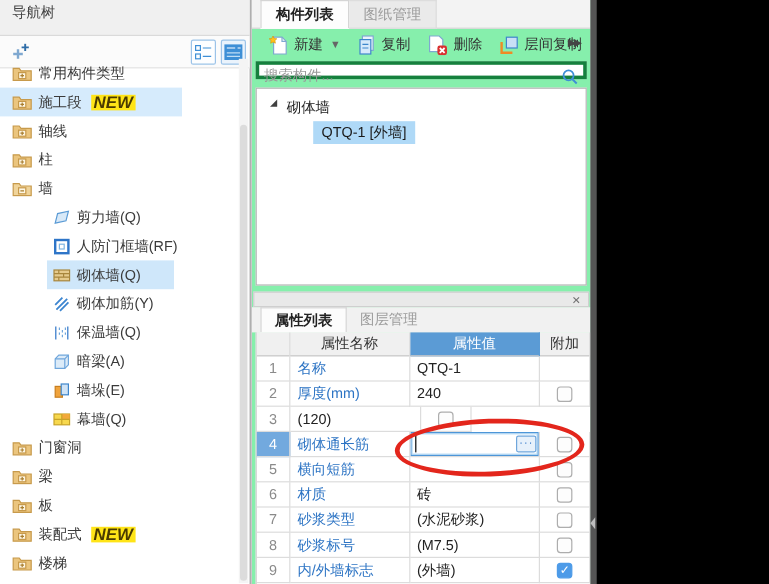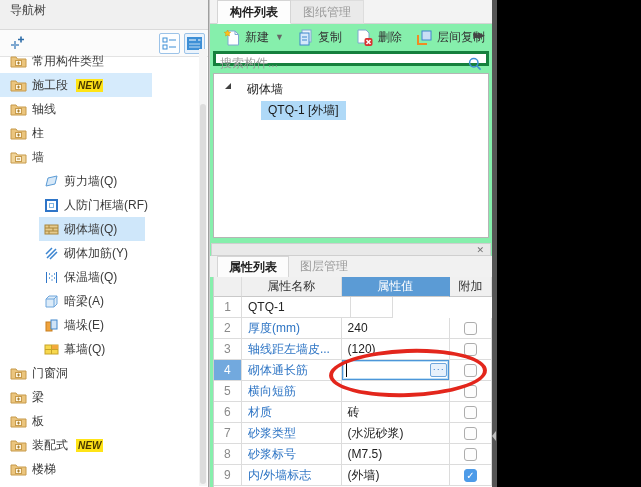--- a/index.html
+++ b/index.html
@@ -25,21 +25,21 @@
   .view-btn.b2 { left:184px; background:#eaf3fc; }
   .tree { position:absolute; top:49px; left:0; width:168px; }
   .trow { position:relative; display:flex; align-items:center; height:24px;
     padding-left:10px; white-space:nowrap; }
   .trow.lvl1 { padding-left:44px; }
   .trow .ic { margin-right:5px; flex:none; display:inline-flex; }
   .trow .lbl { color:#3a3a3a; }
   .trow.hl-full { background:linear-gradient(to right,#d6ebfc 0,#d6ebfc 152px,transparent 152px); }
   .trow.hl-part { background:linear-gradient(to right,transparent 0,transparent 39px,#cfe7fa 39px,#cfe7fa 145px,transparent 145px); }
   .new-badge { margin-left:8px; background:#ffe417; color:#4a3a00;
-    font-weight:bold; font-style:italic; font-size:10px; padding:0 2px;
+    font-weight:bold; font-style:italic; font-size:14px; padding:0 2px;
     line-height:13px; }
   .vscroll { position:absolute; right:1px; top:49px; height:437px; width:8px; background:#f4f4f4; }
   .vthumb { position:absolute; left:1px; width:6px; top:55px; height:380px;
     background:#dcdcdc; border-radius:3px; }
   
   .right-panel { position:absolute; left:210px; top:0; width:282px; height:487px;
     background:#86efac; }
   .rtabs { position:absolute; left:0; top:0; right:0; height:24px; background:#f3f3f3;
     border-bottom:1px solid #d5d5d5; display:flex; padding-left:7px; }
   .rtab { padding:0 12px; line-height:22px; height:24px; }
@@ -54,21 +54,21 @@
     letter-spacing:-2px; }
   .searchbar { position:absolute; left:3px; right:3px; top:51px; height:15px;
     background:#fff; border:3px solid #15803d; }
   .searchbar input { border:none; outline:none; width:250px; height:18px;
     padding:0 4px; font-size:12px; color:#333; background:transparent;
     font-family:"Liberation Sans","DejaVu Sans",sans-serif; }
   .searchbar input::placeholder { color:#9a9a9a; }
   .search-icon { position:absolute; right:4px; top:3px; }
   .complist { position:absolute; left:3px; right:3px; top:73px; height:165px;
     background:#fff; border:1px solid #b5b5b5; }
-  .cgroup { position:absolute; left:9px; top:7px; display:flex; align-items:flex-start; gap:14px; color:#222; }
+  .cgroup { position:absolute; left:9px; top:7px; display:flex; align-items:flex-start; gap:6px; color:#222; }
   .citem { position:absolute; left:47px; top:27px; background:#afd9f7;
     padding:1px 7px; color:#1a1a1a; }
   
   .props-title { position:absolute; left:1px; right:1px; top:243px; height:13px;
     background:#e9e9e9; border:1px solid #cfcfcf; }
   .pclose { position:absolute; right:6px; top:0; line-height:12px; font-size:9px; color:#707070; }
   .ptabs { position:absolute; left:0; right:0; top:256px; height:21px; display:flex;
     padding-left:7px; background:#f1f1f1; }
   .ptab { padding:0 11px; line-height:20px; }
   .ptab.active { font-weight:bold; background:#fcfcfc; border:1px solid #d5d5d5;
@@ -413,36 +413,36 @@
     <div class="ptable">
       <div class="phead">
         <div class="c num"></div>
         <div class="c name">属性名称</div>
         <div class="c val valhead">属性值</div>
         <div class="c att" style="display:block;text-align:center">附加</div>
       </div>
 
       <div class="prow">
         <div class="c num">1</div>
+        <div class="c name">名称</div>
         <div class="c val">QTQ-1</div>
         <div class="c att"></div>
       </div>
 
       <div class="prow">
         <div class="c num">2</div>
         <div class="c name">厚度(mm)</div>
         <div class="c val">240</div>
         <div class="c att">
             <span class="cb"></span>
           </div>
       </div>
 
       <div class="prow">
         <div class="c num">3</div>
-        <div class="c name">轴线距左墙皮...</div>
         <div class="c val">(120)</div>
         <div class="c att">
             <span class="cb"></span>
           </div>
       </div>
 
       <div class="prow">
         <div class="c num sel">4</div>
         <div class="c name">砌体通长筋</div>
         <div class="c val editwrap">

